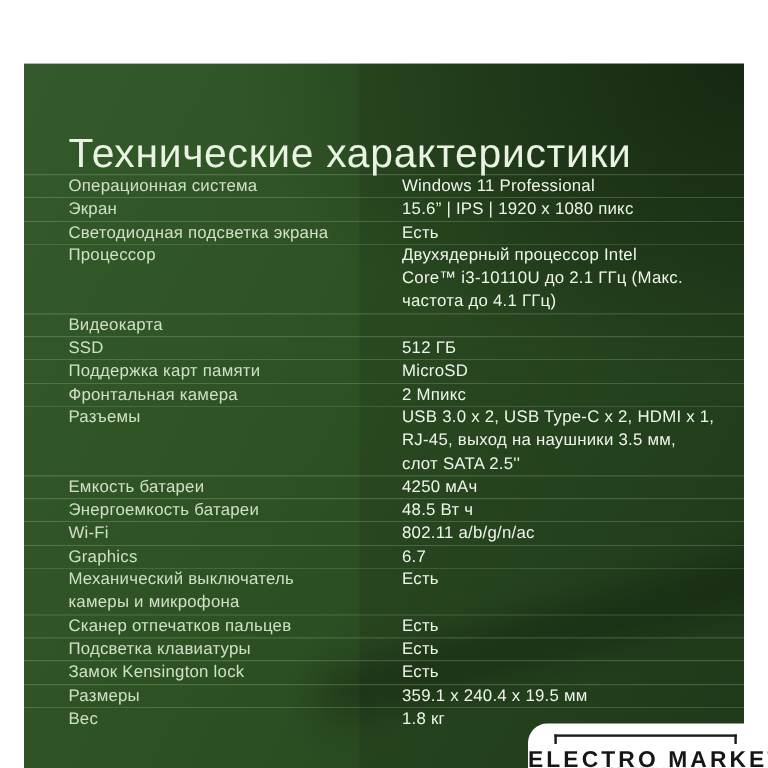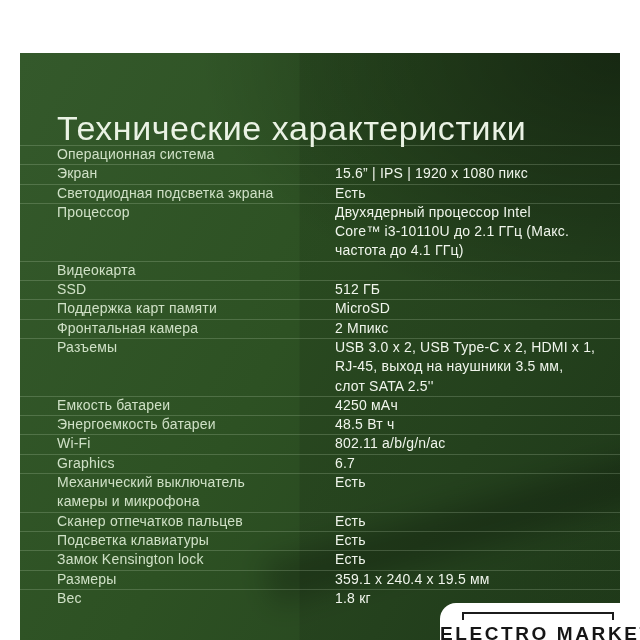--- a/index.html
+++ b/index.html
@@ -59,20 +59,21 @@
 
 <div class="page">
   <div class="panel">
     <div class="streak"></div>
 
     <h1 class="title">Технические характеристики</h1>
 
     <div class="rows">
       <div class="row">
         <div class="cell label">Операционная система</div>
+        <div class="cell value">Windows 11 Professional</div>
       </div>
       <div class="row">
         <div class="cell label">Экран</div>
         <div class="cell value">15.6”  |  IPS  |  1920 x 1080 пикс</div>
       </div>
       <div class="row">
         <div class="cell label">Светодиодная подсветка экрана</div>
         <div class="cell value">Есть</div>
       </div>
       <div class="row">

